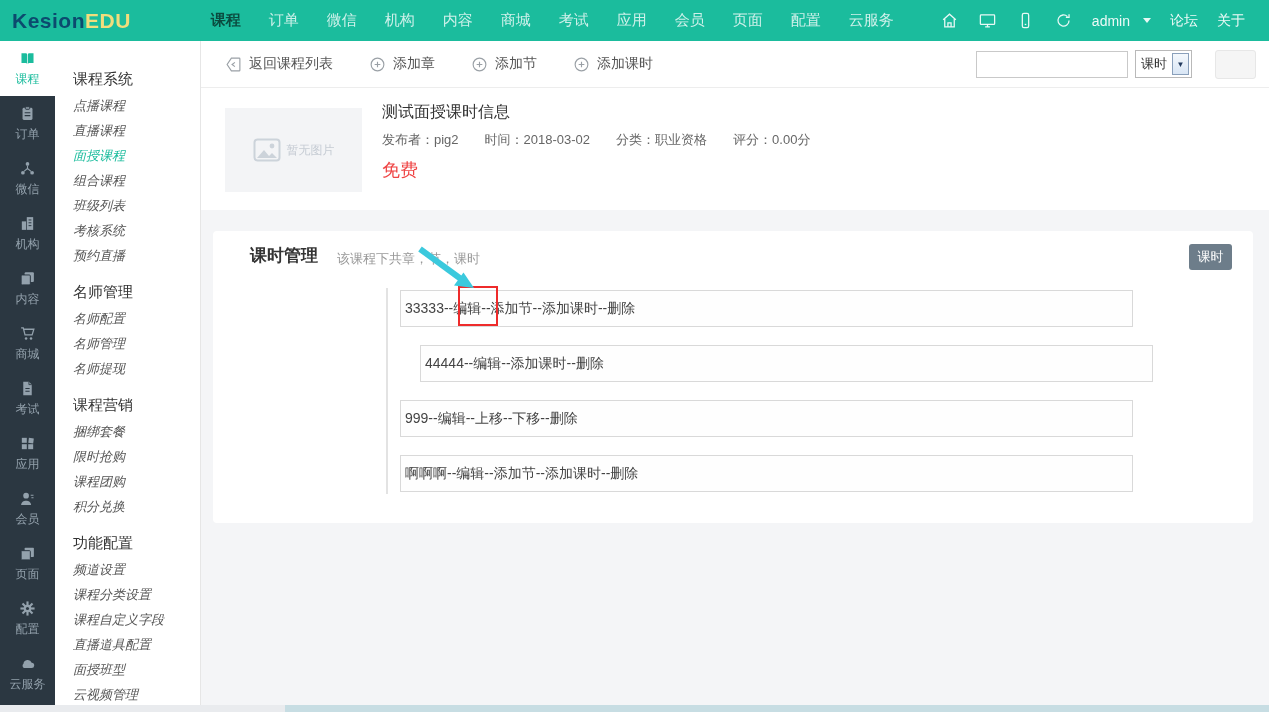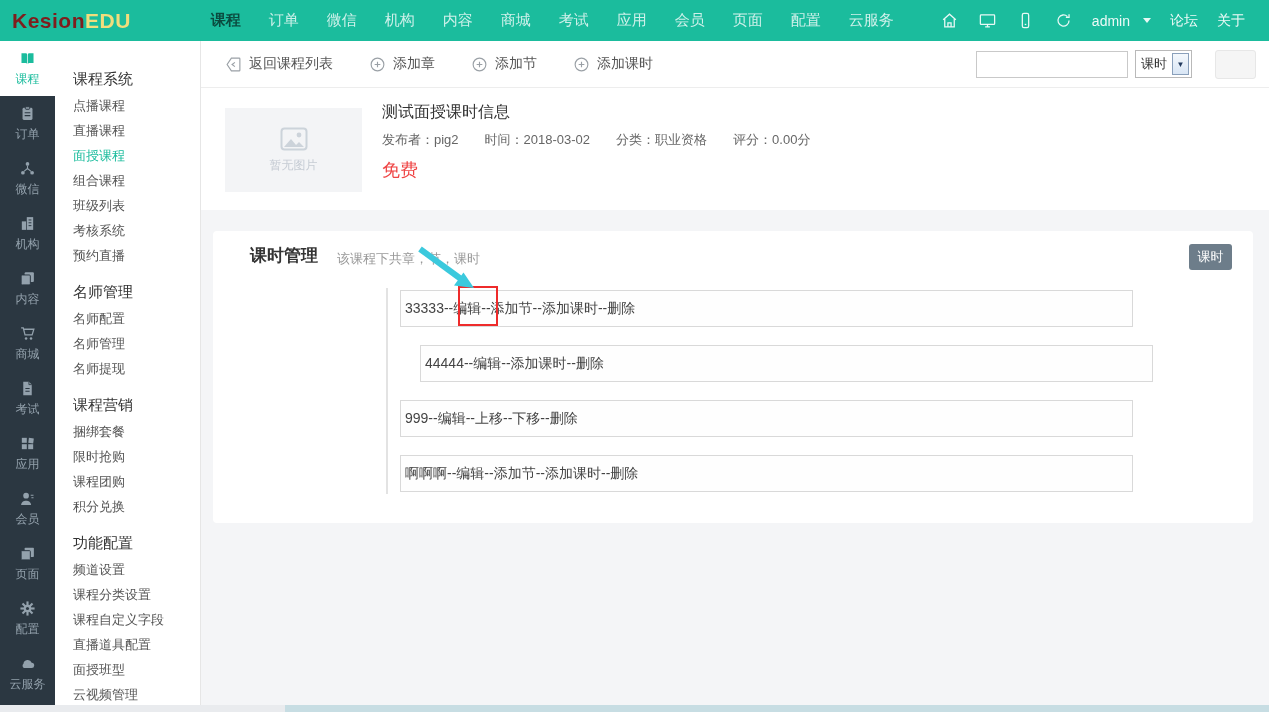--- a/index.html
+++ b/index.html
@@ -3,21 +3,21 @@
 <meta charset="utf-8">
 <style>
   * { box-sizing: border-box; margin: 0; padding: 0; }
   html,body { width:1269px; height:712px; overflow:hidden; }
   body { position:relative; font-family:"Liberation Sans", sans-serif; background:#f4f5f7; }
 
   
   .topbar { position:absolute; left:0; top:0; width:1269px; height:41px; background:#1bbc9d;
             display:flex; align-items:center; color:#fff; z-index:5; }
   .logo { margin-left:12px; font-size:21px; font-weight:bold; letter-spacing:.5px; white-space:nowrap; }
-  .logo .p1 { color:#7f1d1d;text-align:center; }
+  .logo .p1 { color:#0c4a6e;text-align:center; }
   .logo .p2 { color:#f2dd7c; }
   .topnav { display:flex; margin-left:66px; }
   .topnav-item { padding:0 14px; font-size:15px; color:rgba(255,255,255,.78); cursor:pointer; white-space:nowrap; }
   .topnav-item.active { color:rgba(0,0,0,.6); font-weight:bold; }
   .top-right { margin-left:auto; display:flex; align-items:center; gap:19px; margin-right:24px;
                font-size:14px; color:rgba(255,255,255,.92); }
   .hicon svg { width:19px; height:19px; stroke:rgba(255,255,255,.9); fill:none; stroke-width:1.6; display:block; }
   .admin { display:flex; align-items:center; gap:13px; cursor:pointer; }
   .caret { width:0; height:0; border-left:4px solid transparent; border-right:4px solid transparent;
            border-top:5px solid rgba(255,255,255,.9); display:inline-block; }
@@ -26,42 +26,42 @@
   .iconrail { position:absolute; left:0; top:41px; width:55px; height:671px; background:#2b3741; z-index:4; }
   .rail-item { height:55px; display:flex; flex-direction:column; align-items:center; justify-content:center;
                gap:4px; color:#93a1ac; font-size:12px; cursor:pointer; }
   .rail-item svg { width:17px; height:17px; fill:currentColor; display:block; }
   .rail-item.active { background:#ffffff; color:#1bbc9d; }
 
   
   .submenu { position:absolute; left:55px; top:41px; width:146px; height:671px; background:#fff;
              border-right:1px solid #e6e6e6; padding:14px 0 0 18px; z-index:4; }
   .submenu-group-title { font-size:15px; color:#333; height:28px; line-height:28px; margin-top:10px; font-weight:500; }
-  .submenu-item { font-size:13px; color:#555; height:25px; line-height:25px; cursor:pointer; }
+  .submenu-item { font-size:13px; color:#555; height:25px; line-height:25px; cursor:pointer;font-style:italic; }
   .submenu-item.active { color:#1bbc9d; }
 
   
   .main { position:absolute; left:201px; top:41px; width:1068px; height:671px; background:#f4f5f7; }
   .toolbar { position:absolute; left:0; top:0; width:1068px; height:47px; background:#fff;
              border-bottom:1px solid #ededed; display:flex; }
   .tool-btn { display:flex; align-items:center; gap:7px; font-size:14px; color:#555; cursor:pointer; margin-left:36px; white-space:nowrap; }
   .tool-btn:first-child { margin-left:24px; }
   .tool-btn svg { width:17px; height:17px; stroke:#9aa0a6; fill:none; stroke-width:1.6; display:block; }
   .toolbar-right { margin-left:auto; display:flex; align-items:center; margin-right:13px; }
   .search-input { width:152px; height:27px; border:1px solid #c9c9c9; background:#fff; outline:none; padding:0 6px; font-size:13px; }
   .select-box { width:57px; height:28px; border:1px solid #b9b9b9; background:#fff; margin-left:7px;
                 display:flex; align-items:center; font-size:13px; color:#333; padding-left:5px; cursor:pointer; }
   .select-arrow { margin-left:auto; margin-right:2px; width:17px; height:22px; border:1px solid #8aa0bb;
                   background:linear-gradient(#f4f8fc,#d9e6f5); display:flex; align-items:center; justify-content:center;
                   font-size:8px; color:#223a5e; }
   .blank-btn { width:41px; height:29px; background:#f5f5f5; border:1px solid #e7e7e7; border-radius:3px; margin-left:23px; cursor:pointer; }
 
   .course-info { position:absolute; left:0; top:47px; width:1068px; height:122px; background:#fff; }
   .thumb { position:absolute; left:24px; top:20px; width:137px; height:84px; background:#f3f4f6;
-           display:flex; flex-direction:column; align-items:center; justify-content:center; gap:6px;
+           display:flex; flex-direction:row; align-items:center; justify-content:center; gap:6px;
            color:#c6ccd4; font-size:12px; }
   .thumb svg { width:28px; height:24px; display:block; }
   .course-title { position:absolute; left:181px; top:14px; font-size:16px; color:#333; }
   .course-meta { position:absolute; left:181px; top:43px; font-size:13px; color:#666; display:flex; gap:26px; white-space:nowrap; }
   .price { position:absolute; left:181px; top:70px; font-size:18px; color:#ef4444; }
 
   .panel { position:absolute; left:12px; top:190px; width:1040px; height:292px; background:#fff; border-radius:4px; }
   .panel-title { position:absolute; left:37px; top:13px; font-size:17px; font-weight:bold; color:#333; }
   .panel-subtitle { position:absolute; left:124px; top:19px; font-size:13px; color:#999; }
   .panel-btn { position:absolute; right:21px; top:13px; min-width:43px; height:26px; background:#6d7d8a; color:#fff;

